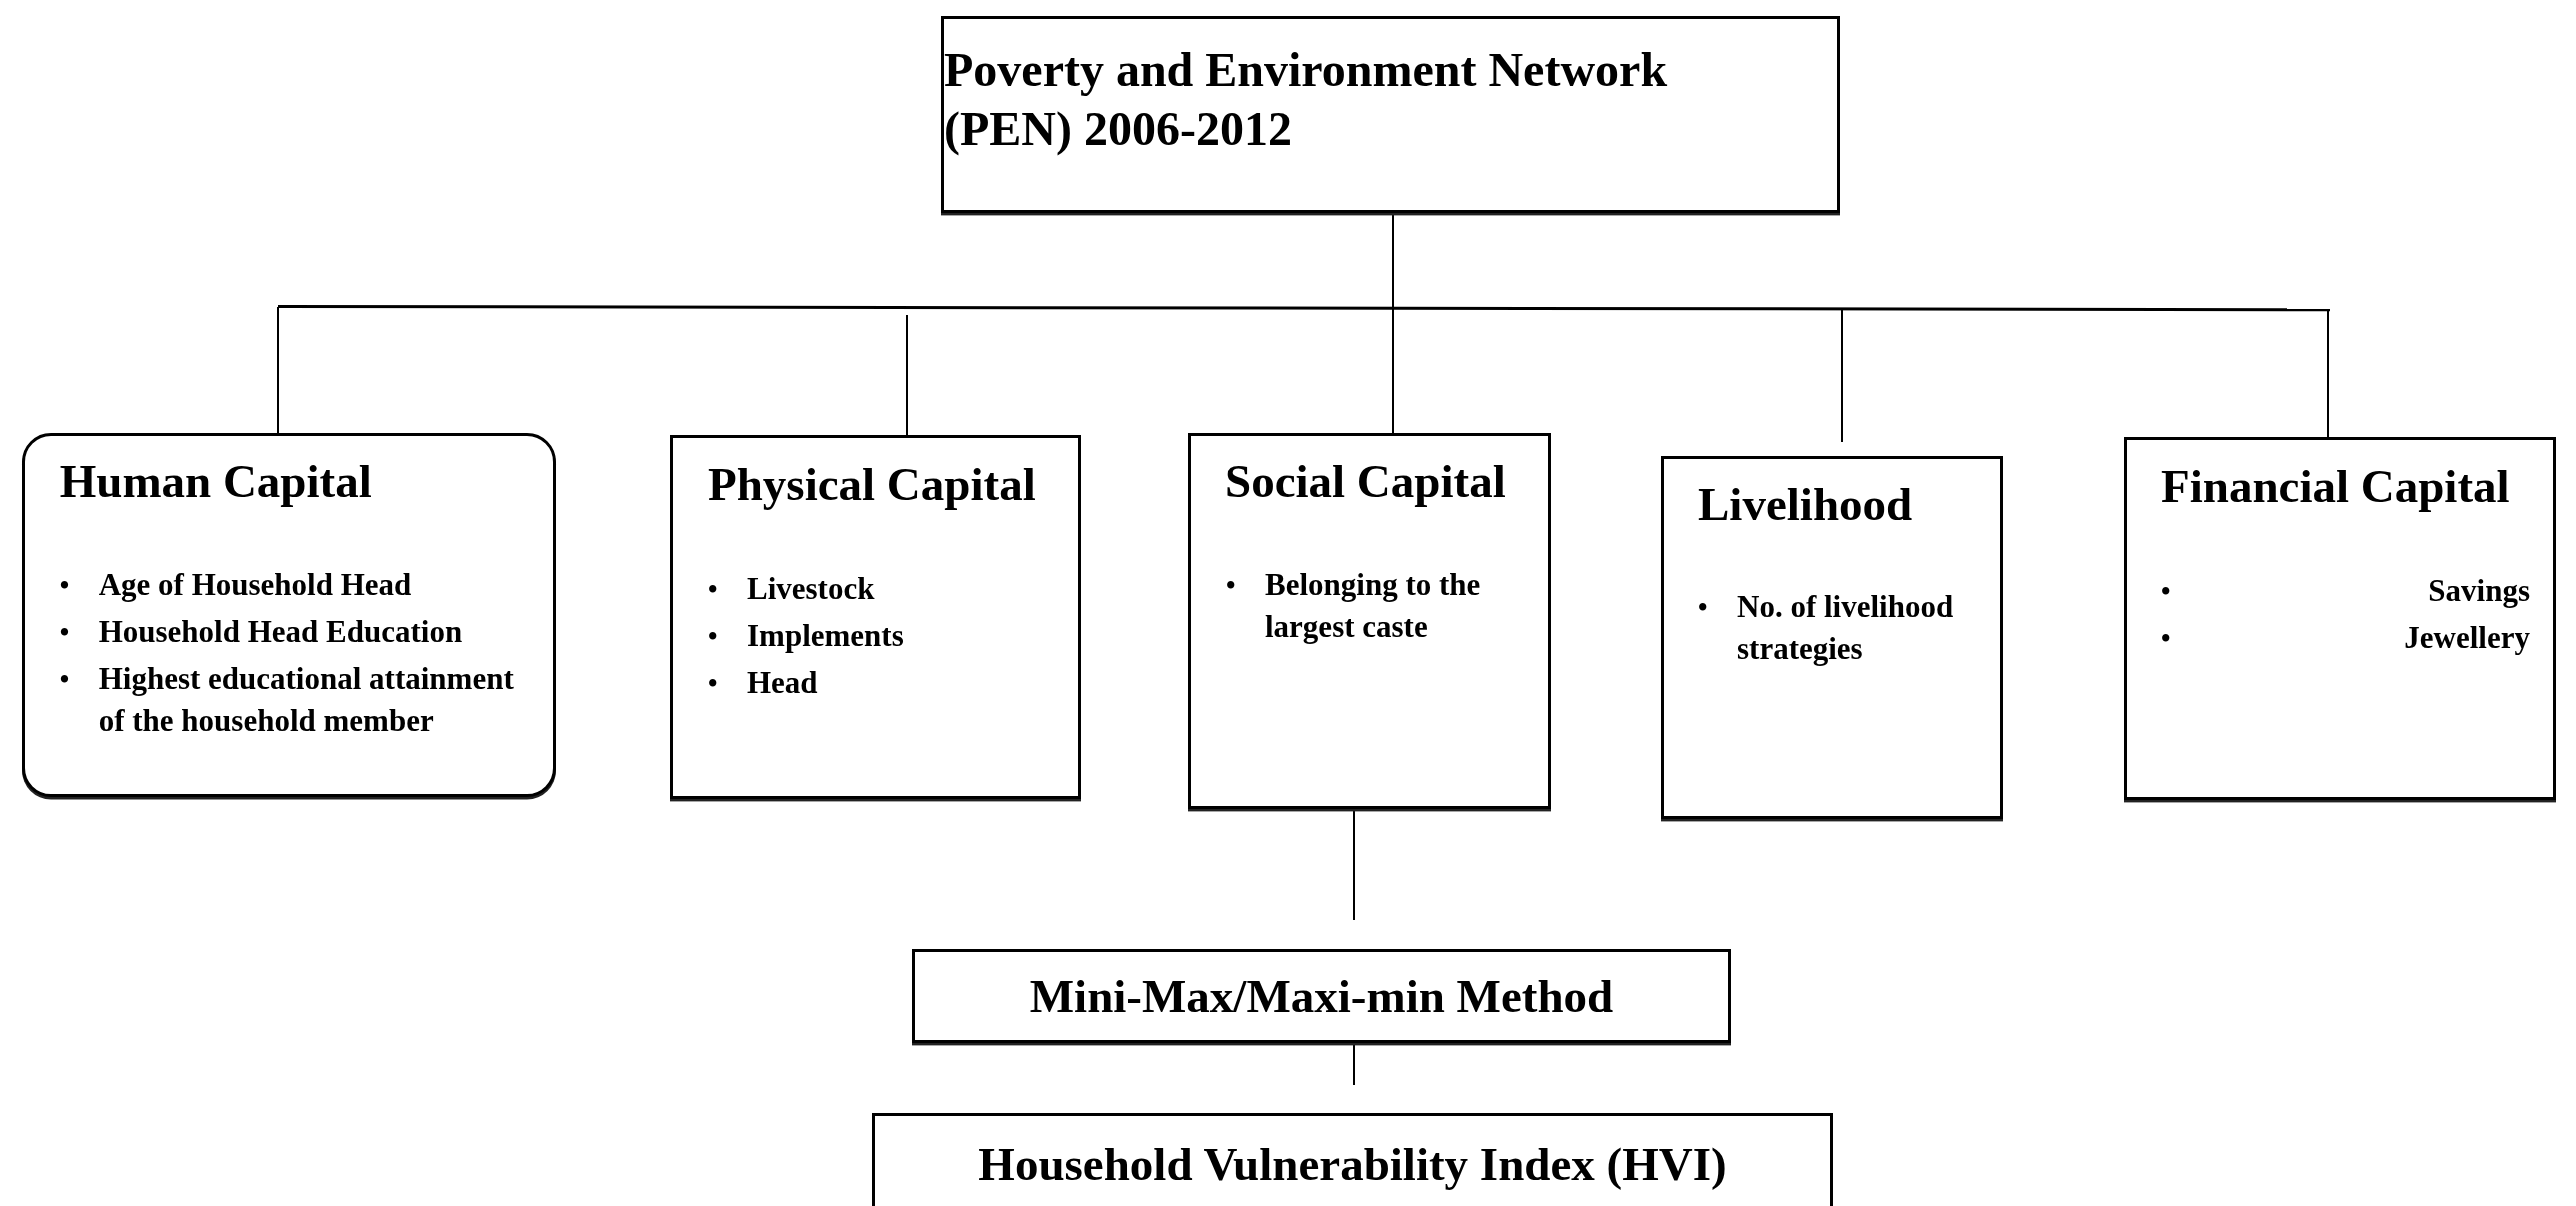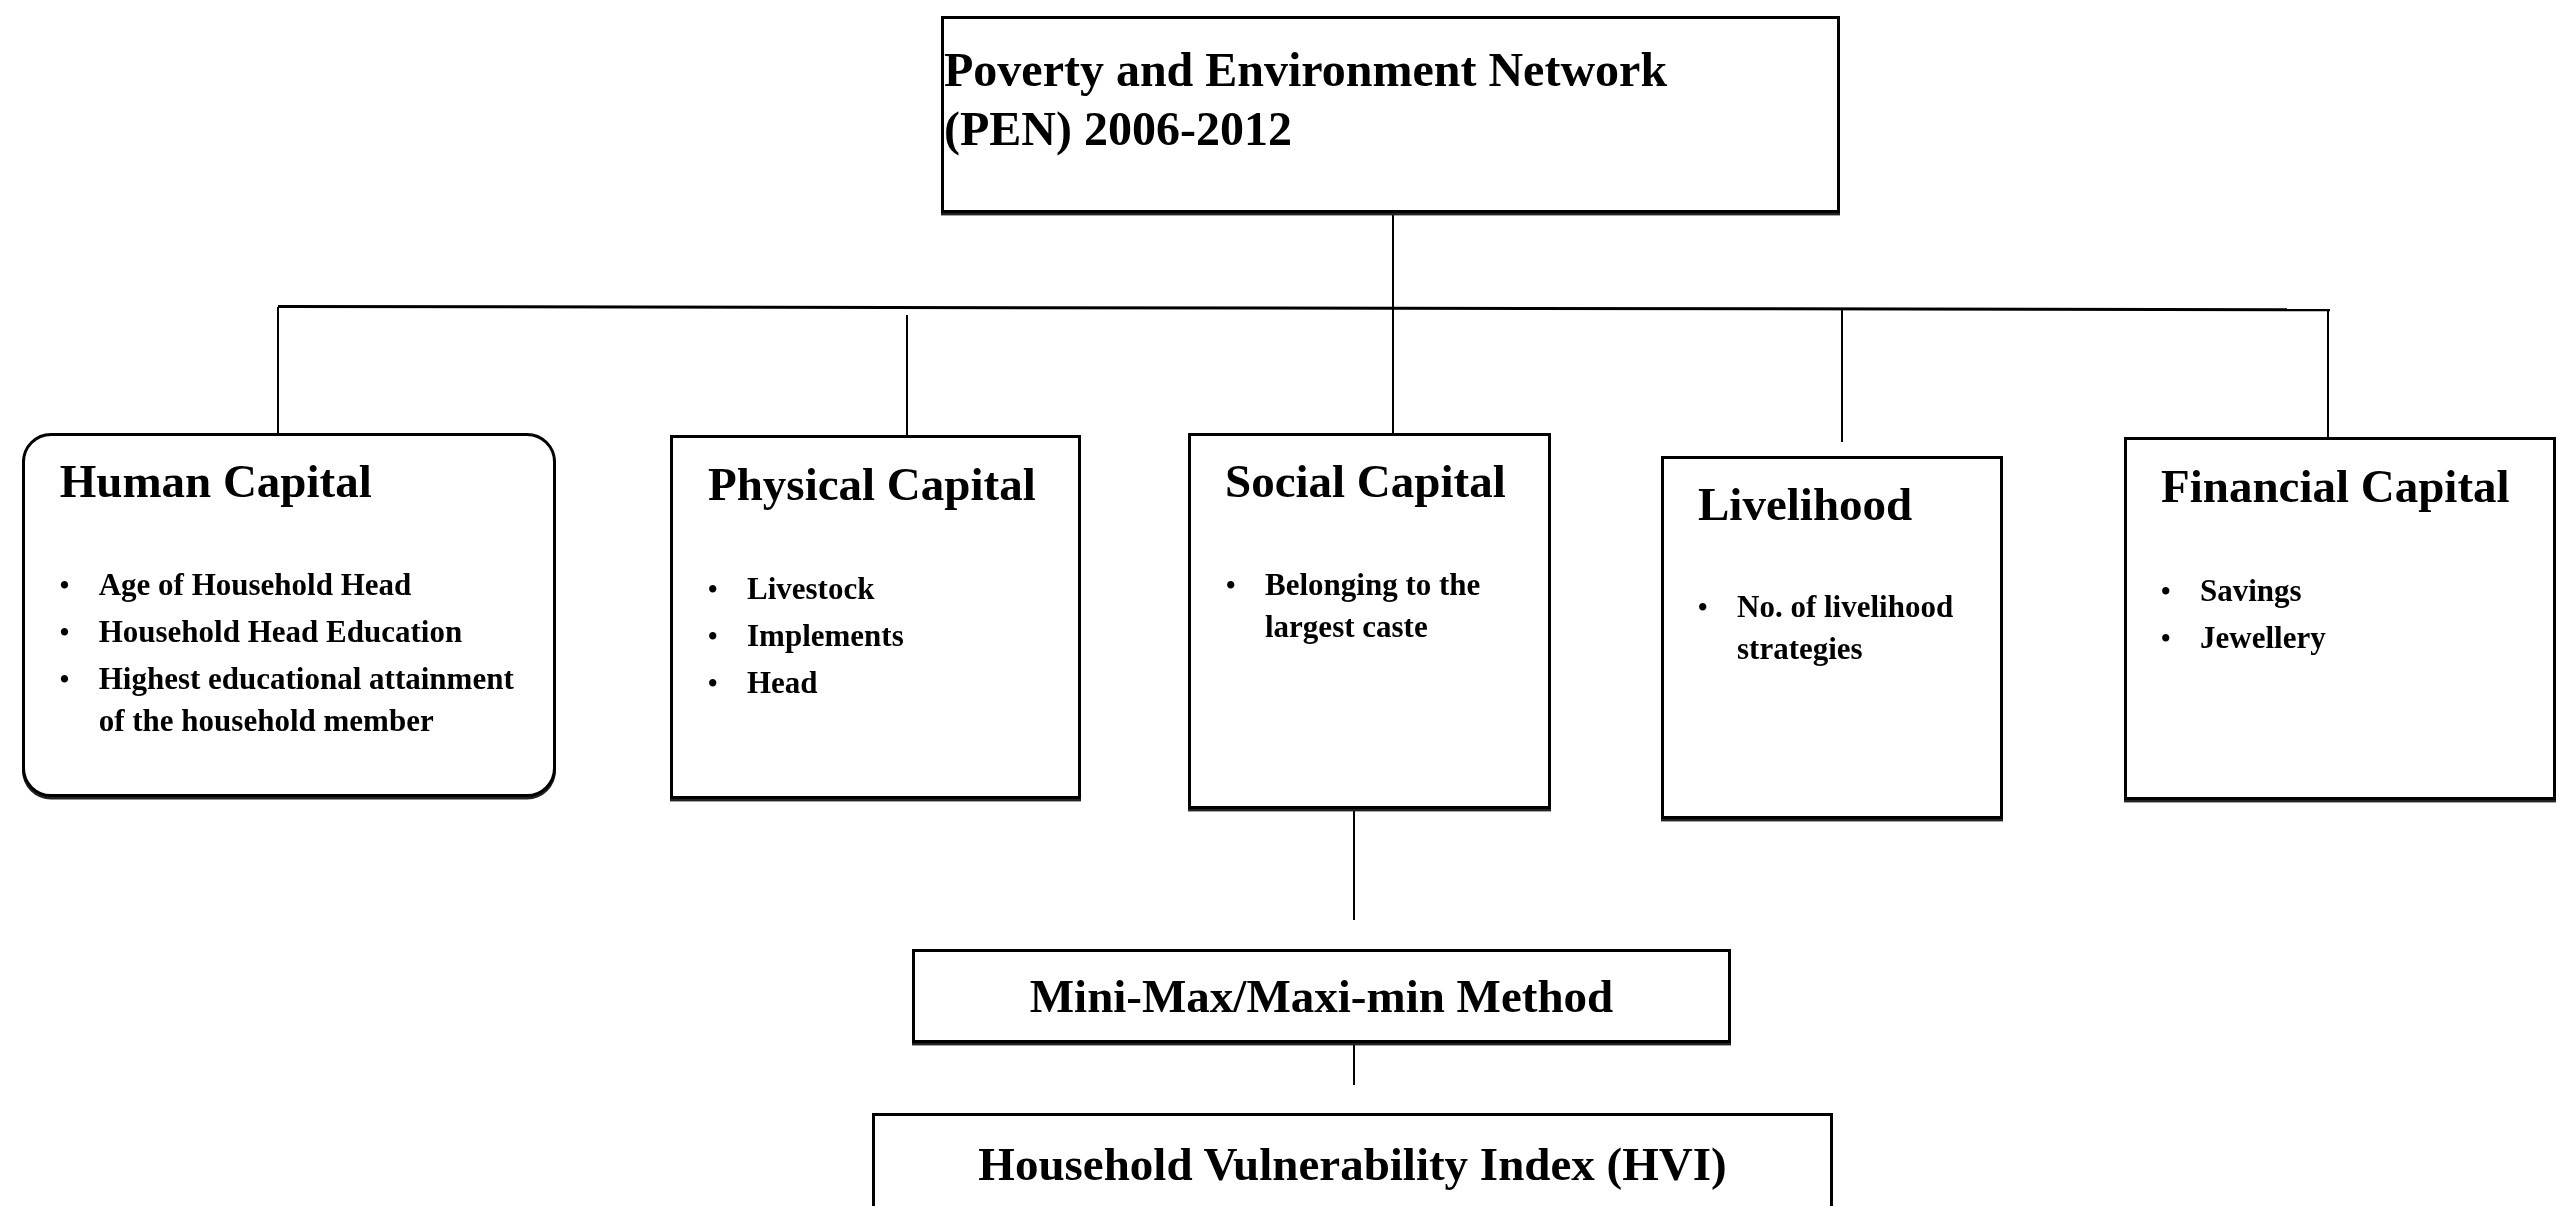--- a/index.html
+++ b/index.html
@@ -61,21 +61,21 @@
   </ul>
 </div>
 
 <div class="box" style="left:1661px; top:456px; width:342px; height:363px;">
   <div class="cap-title" style="left:34px; top:17.7px;">Livelihood</div>
   <ul class="cap-list" style="left:34px; top:127px; width:305px;">
     <li><span class="bullet">•</span><span>No. of livelihood strategies</span></li>
   </ul>
 </div>
 
-<div class="box" style="left:2124px; top:437px; width:432px; height:363px;">
+<div class="box" style="left:2124px; top:437px; width:432px; height:363px;text-align:right;">
   <div class="cap-title" style="left:34px; top:19px;">Financial Capital</div>
   <ul class="cap-list" style="left:34px; top:130px; width:369px;">
     <li><span class="bullet">•</span><span>Savings</span></li>
     <li><span class="bullet">•</span><span>Jewellery</span></li>
   </ul>
 </div>
 
 <div class="box method-box" style="left:912px; top:920px; width:819px; height:94px;">
   <span>Mini-Max/Maxi-min Method</span>
 </div>

